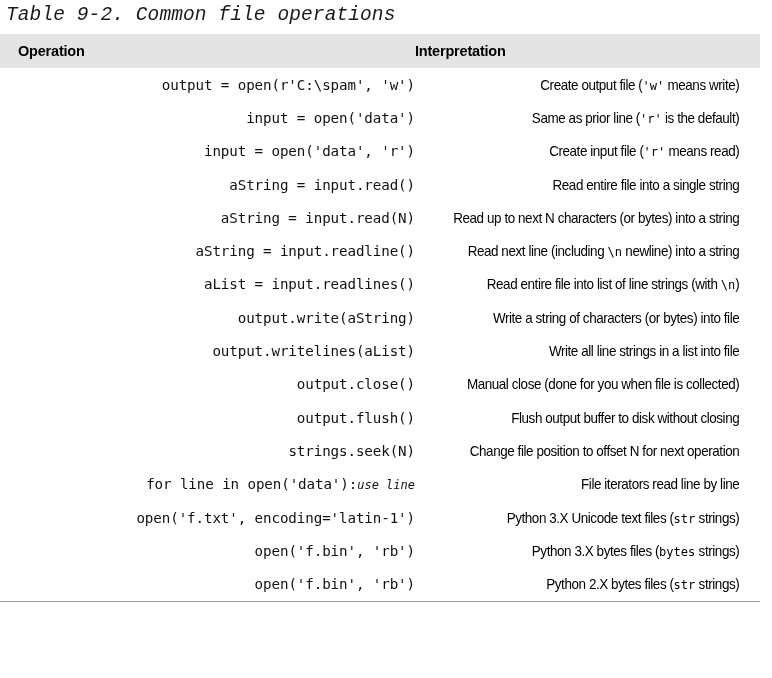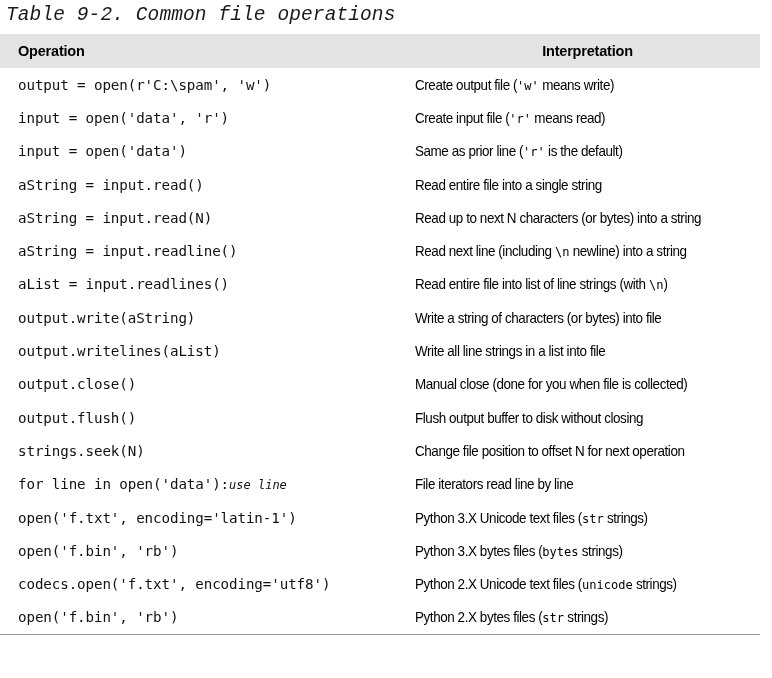--- a/index.html
+++ b/index.html
@@ -55,24 +55,24 @@
     margin: 16px;
     text-align: left;
     vertical-align: middle;
     font-family: "Liberation Sans", sans-serif;
     font-weight: bold;
     font-size: 14.5px;
     color: #000000;
     letter-spacing: -0.2px;
   }
   thead th .th-inner { padding-left: 18px; }
-  thead th.int .th-inner { padding-left: 0px; text-align: center; }
-
-  
-  tbody tr { height: 33.3px; }
+  thead th.int .th-inner { padding-left: 0px; }
+
+  
+  tbody tr { height: 33.3px; text-align: right; }
   tbody td {
     padding: 0;
     vertical-align: middle;
     height: 33.3px;
   }
   tbody tr:last-child td {
     border-bottom: 1px solid #9a9a9a;
   }
 
   td.op {
@@ -129,32 +129,32 @@
     </thead>
     <tbody id="table-body">
         <tr>
           <td class="op">
             <div class="cell-inner">output = open(r'C:\spam', 'w')</div>
           </td>
           <td class="int"><span>Create output file (</span><code>'w'</code><span> means write)</span></td>
         </tr>
         <tr>
           <td class="op">
+            <div class="cell-inner">input = open('data')</div>
+          </td>
+          <td class="int"><span>Same as prior line (</span><code>'r'</code><span> is the default)</span></td>
+        </tr>
+        <tr>
+          <td class="op">
             <div class="cell-inner">input = open('data', 'r')</div>
           </td>
           <td class="int"><span>Create input file (</span><code>'r'</code><span> means read)</span></td>
         </tr>
         <tr>
           <td class="op">
-            <div class="cell-inner">input = open('data')</div>
-          </td>
-          <td class="int"><span>Same as prior line (</span><code>'r'</code><span> is the default)</span></td>
-        </tr>
-        <tr>
-          <td class="op">
             <div class="cell-inner">aString = input.read()</div>
           </td>
           <td class="int"><span>Read entire file into a single string</span></td>
         </tr>
         <tr>
           <td class="op">
             <div class="cell-inner">aString = input.read(N)</div>
           </td>
           <td class="int"><span>Read up to next N characters (or bytes) into a string</span></td>
         </tr>
@@ -210,26 +210,20 @@
           <td class="op">
             <div class="cell-inner">open('f.txt', encoding='latin-1')</div>
           </td>
           <td class="int"><span>Python 3.X Unicode text files (</span><code>str</code><span> strings)</span></td>
         </tr>
         <tr>
           <td class="op">
             <div class="cell-inner">open('f.bin', 'rb')</div>
           </td>
           <td class="int"><span>Python 3.X bytes files (</span><code>bytes</code><span> strings)</span></td>
-        </tr>
-        <tr>
-          <td class="op">
-            <div class="cell-inner">codecs.open('f.txt', encoding='utf8')</div>
-          </td>
-          <td class="int"><span>Python 2.X Unicode text files (</span><code>unicode</code><span> strings)</span></td>
         </tr>
         <tr>
           <td class="op">
             <div class="cell-inner">open('f.bin', 'rb')</div>
           </td>
           <td class="int"><span>Python 2.X bytes files (</span><code>str</code><span> strings)</span></td>
         </tr>
       </tbody>
   </table>
 </div>

